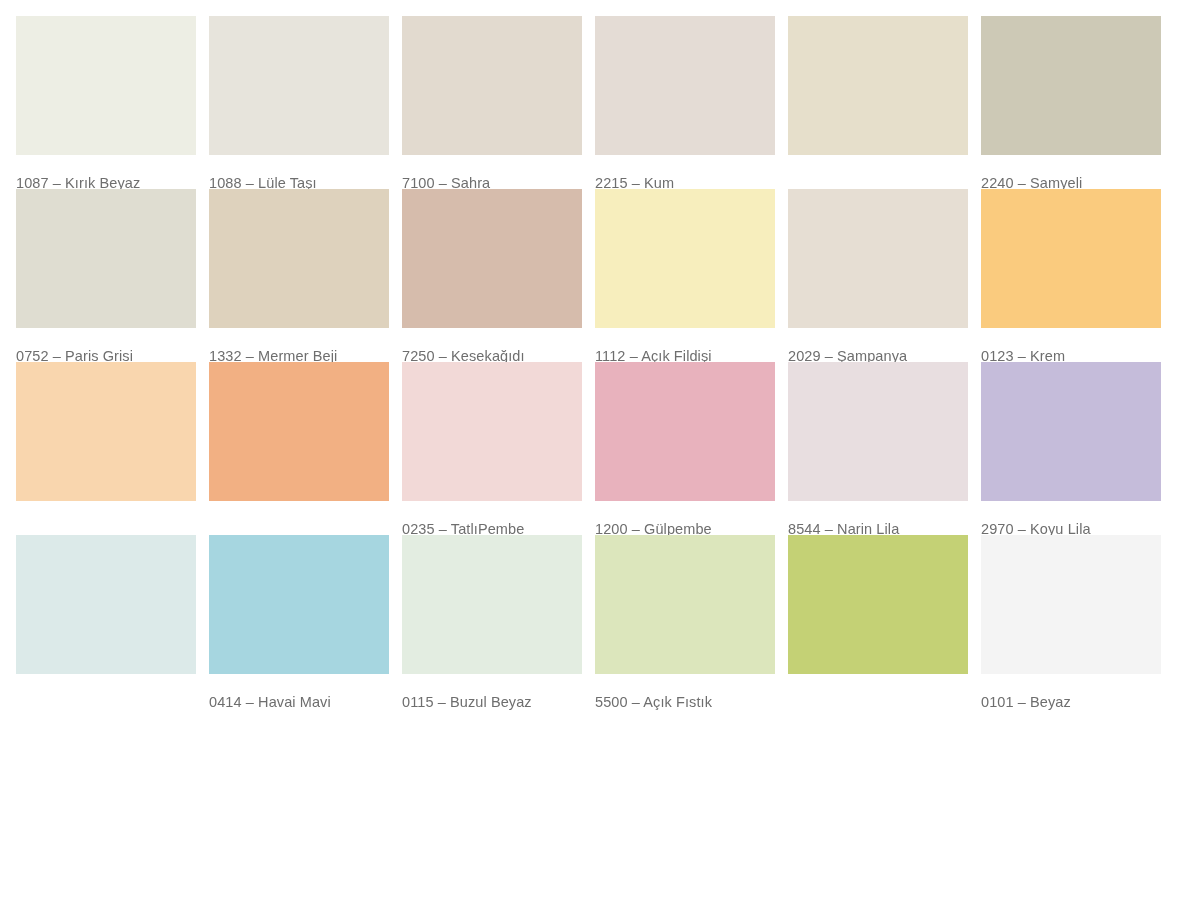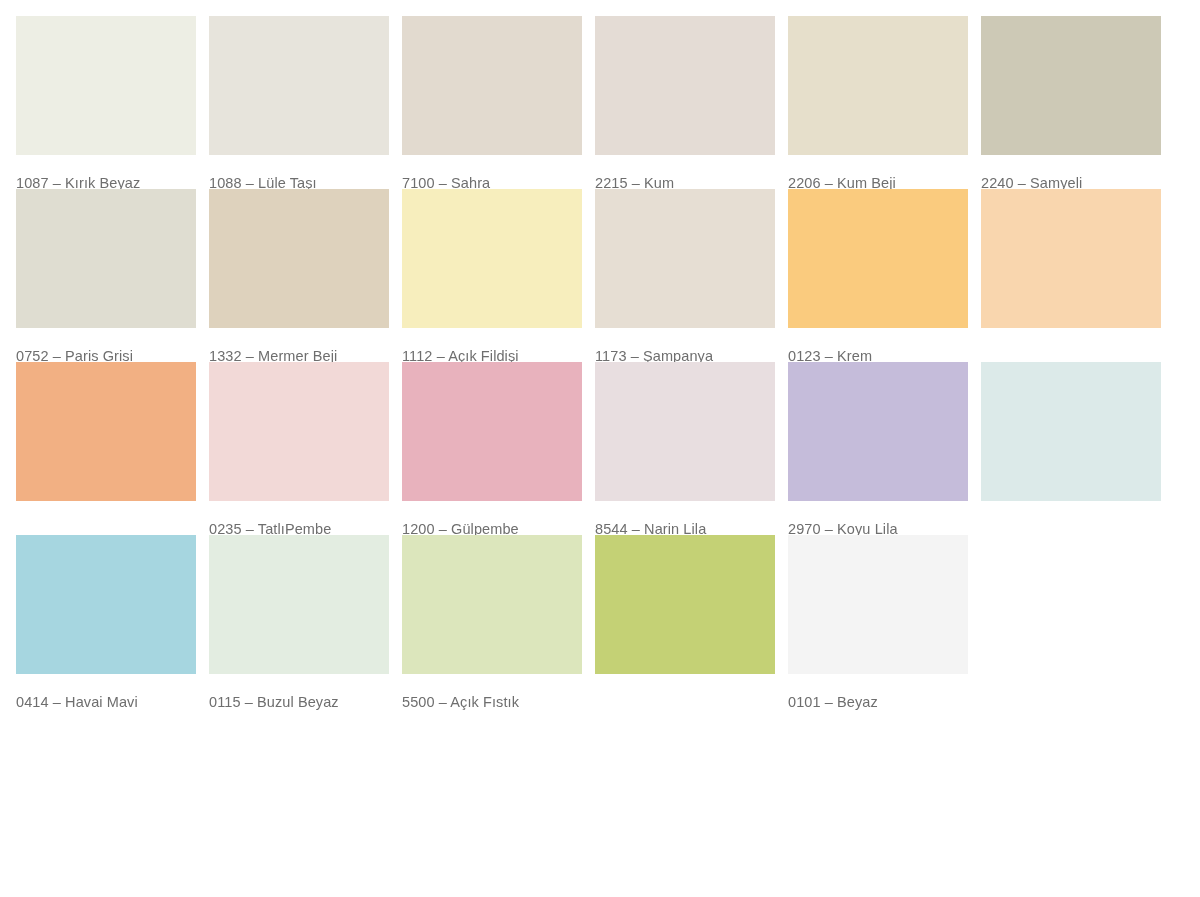--- a/index.html
+++ b/index.html
@@ -70,41 +70,44 @@
     <div class="swatch-cell">
       <div class="swatch-chip" style="background-color: rgb(226, 218, 207);"></div>
       <div class="swatch-label">7100 – Sahra</div>
     </div>
     <div class="swatch-cell">
       <div class="swatch-chip" style="background-color: rgb(228, 220, 213);"></div>
       <div class="swatch-label">2215 – Kum</div>
     </div>
     <div class="swatch-cell">
       <div class="swatch-chip" style="background-color: rgb(230, 223, 203);"></div>
-      <div class="swatch-label">2206 – Kum Beji</div>
     </div>
     <div class="swatch-cell">
       <div class="swatch-chip" style="background-color: rgb(205, 201, 182);"></div>
       <div class="swatch-label">2240 – Samyeli</div>
     </div>
     <div class="swatch-cell">
       <div class="swatch-chip" style="background-color: rgb(223, 221, 209);"></div>
       <div class="swatch-label">0752 – Paris Grisi</div>
     </div>
     <div class="swatch-cell">
       <div class="swatch-chip" style="background-color: rgb(222, 210, 189);"></div>
       <div class="swatch-label">1332 – Mermer Beji</div>
     </div>
     <div class="swatch-cell">
+      <div class="swatch-chip" style="background-color: rgb(214, 188, 172);"></div>
+      <div class="swatch-label">7250 – Kesekağıdı</div>
+    </div>
+    <div class="swatch-cell">
       <div class="swatch-chip" style="background-color: rgb(247, 238, 189);"></div>
       <div class="swatch-label">1112 – Açık Fildişi</div>
     </div>
     <div class="swatch-cell">
       <div class="swatch-chip" style="background-color: rgb(230, 222, 211);"></div>
-      <div class="swatch-label">1173 – Şampanya</div>
+      <div class="swatch-label">2029 – Şampanya</div>
     </div>
     <div class="swatch-cell">
       <div class="swatch-chip" style="background-color: rgb(250, 203, 126);"></div>
       <div class="swatch-label">0123 – Krem</div>
     </div>
     <div class="swatch-cell">
       <div class="swatch-chip" style="background-color: rgb(249, 214, 174);"></div>
     </div>
     <div class="swatch-cell">
       <div class="swatch-chip" style="background-color: rgb(242, 176, 131);"></div>

